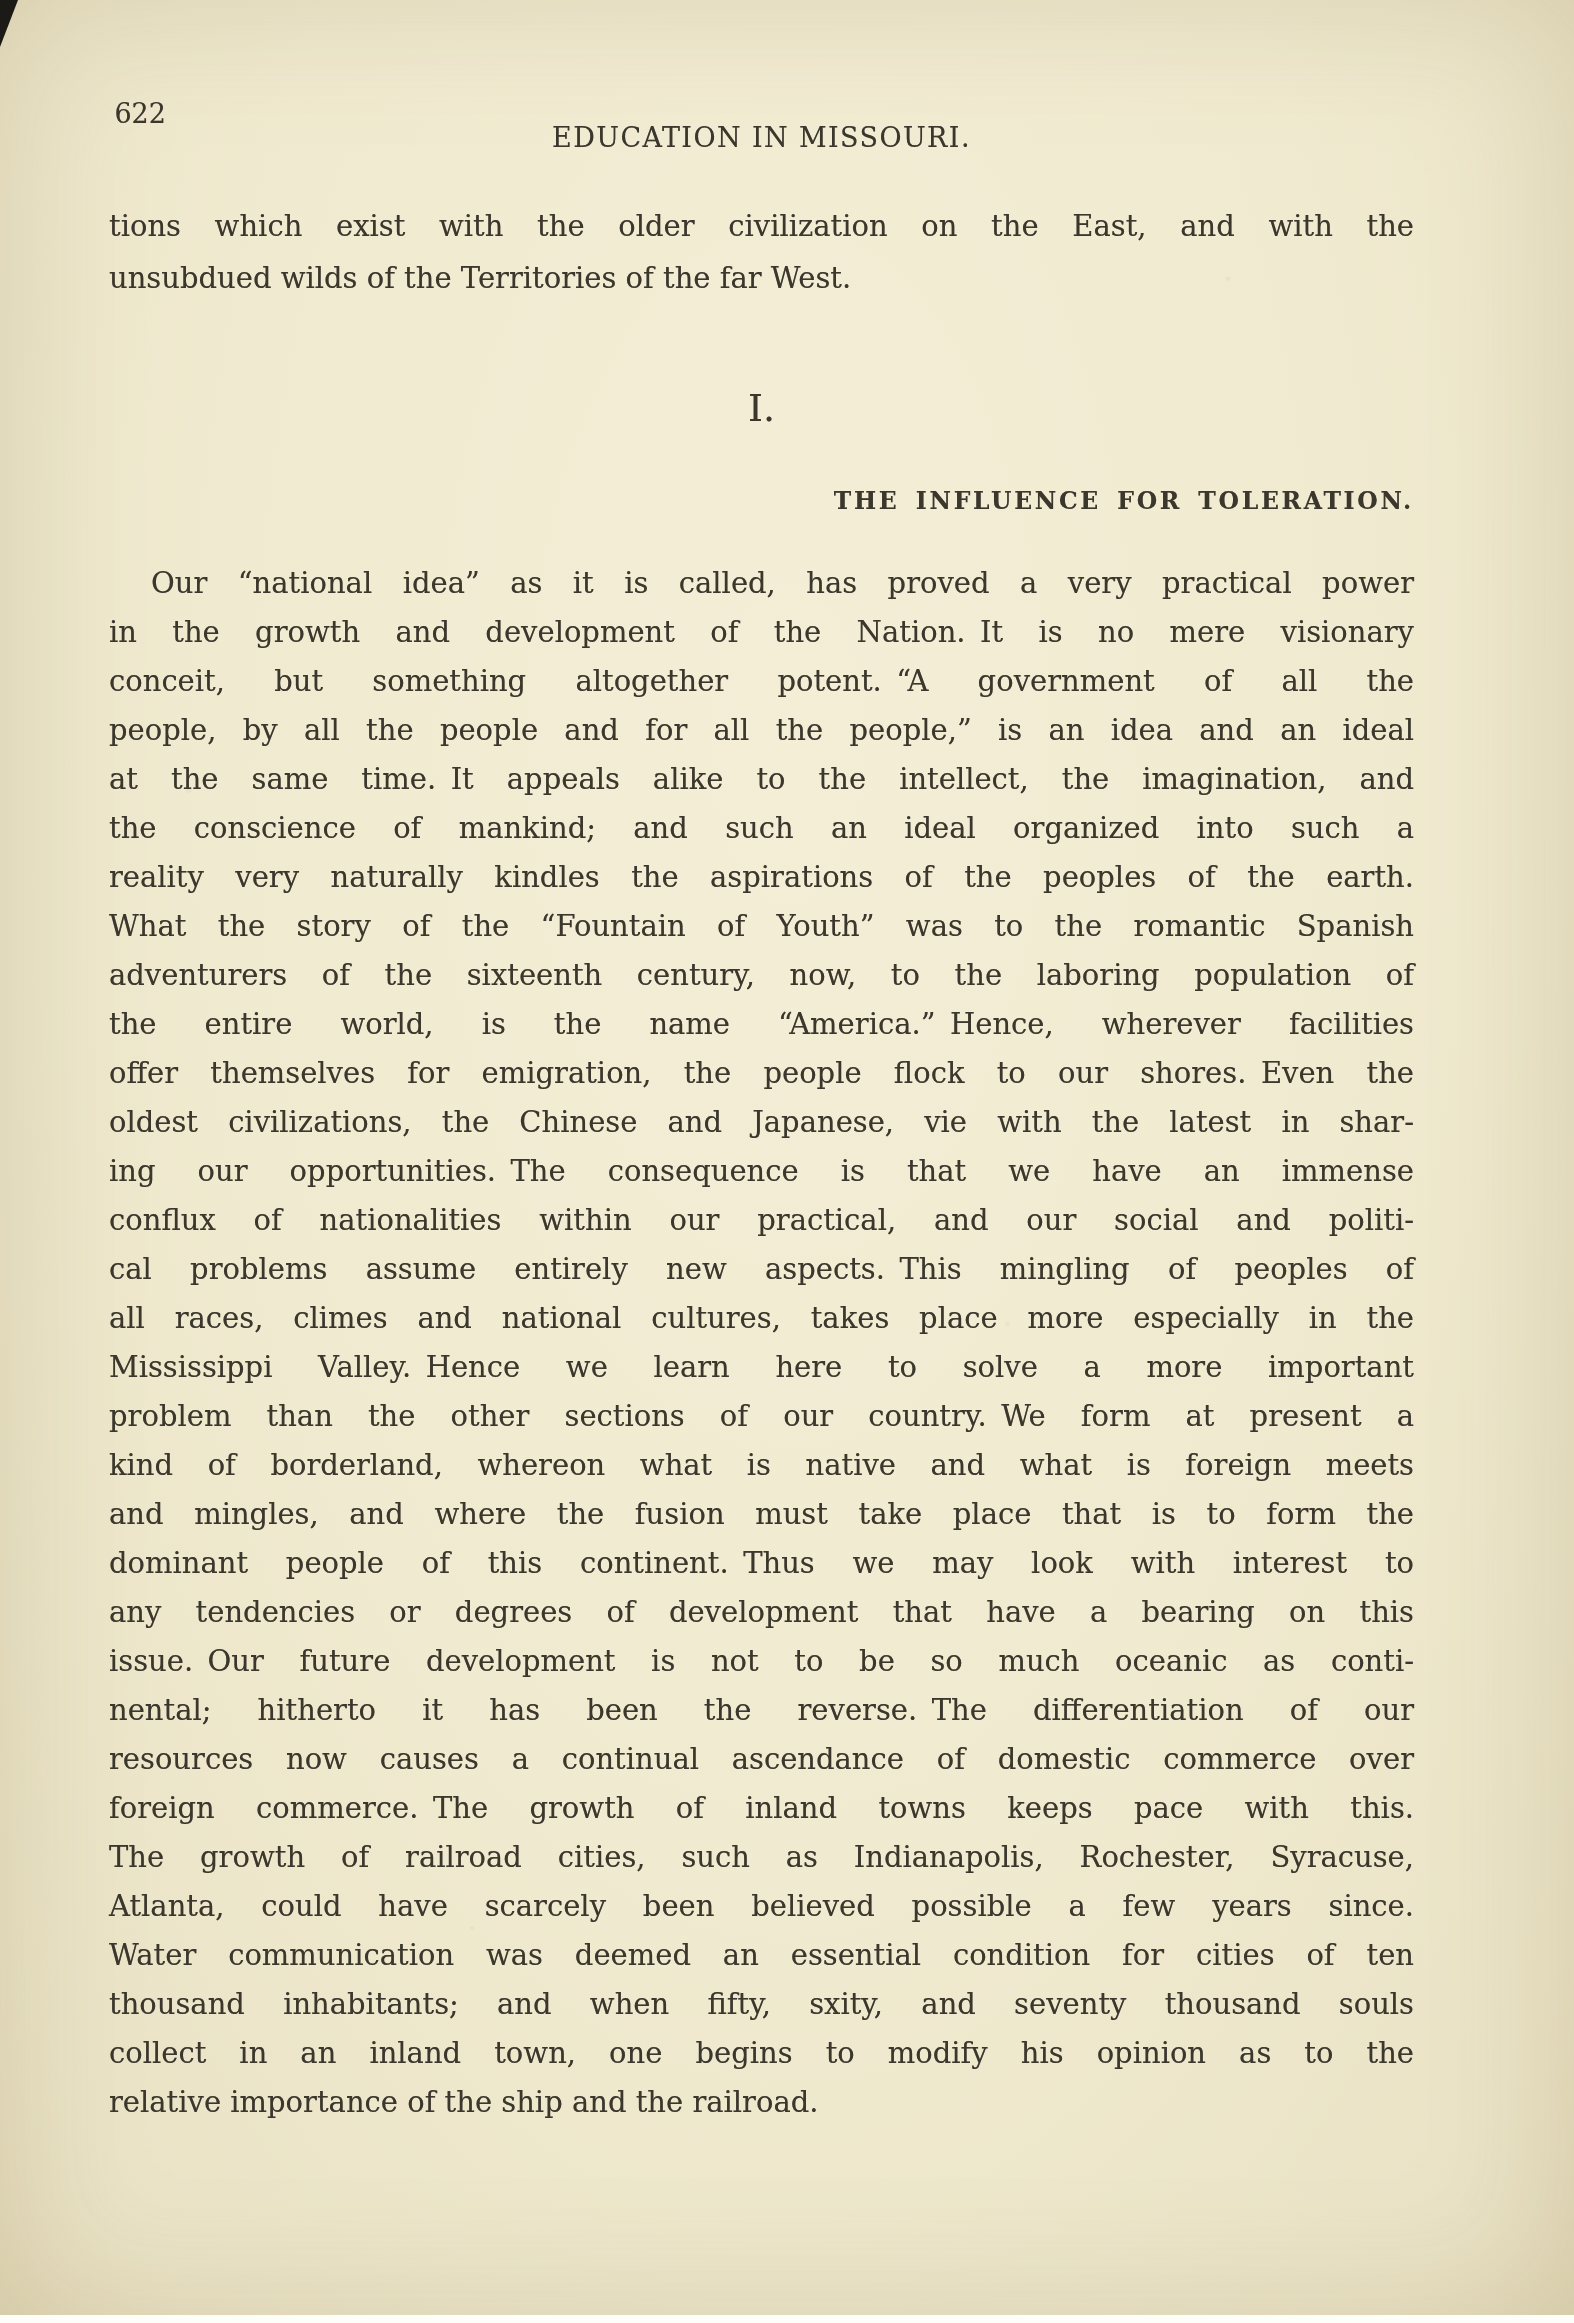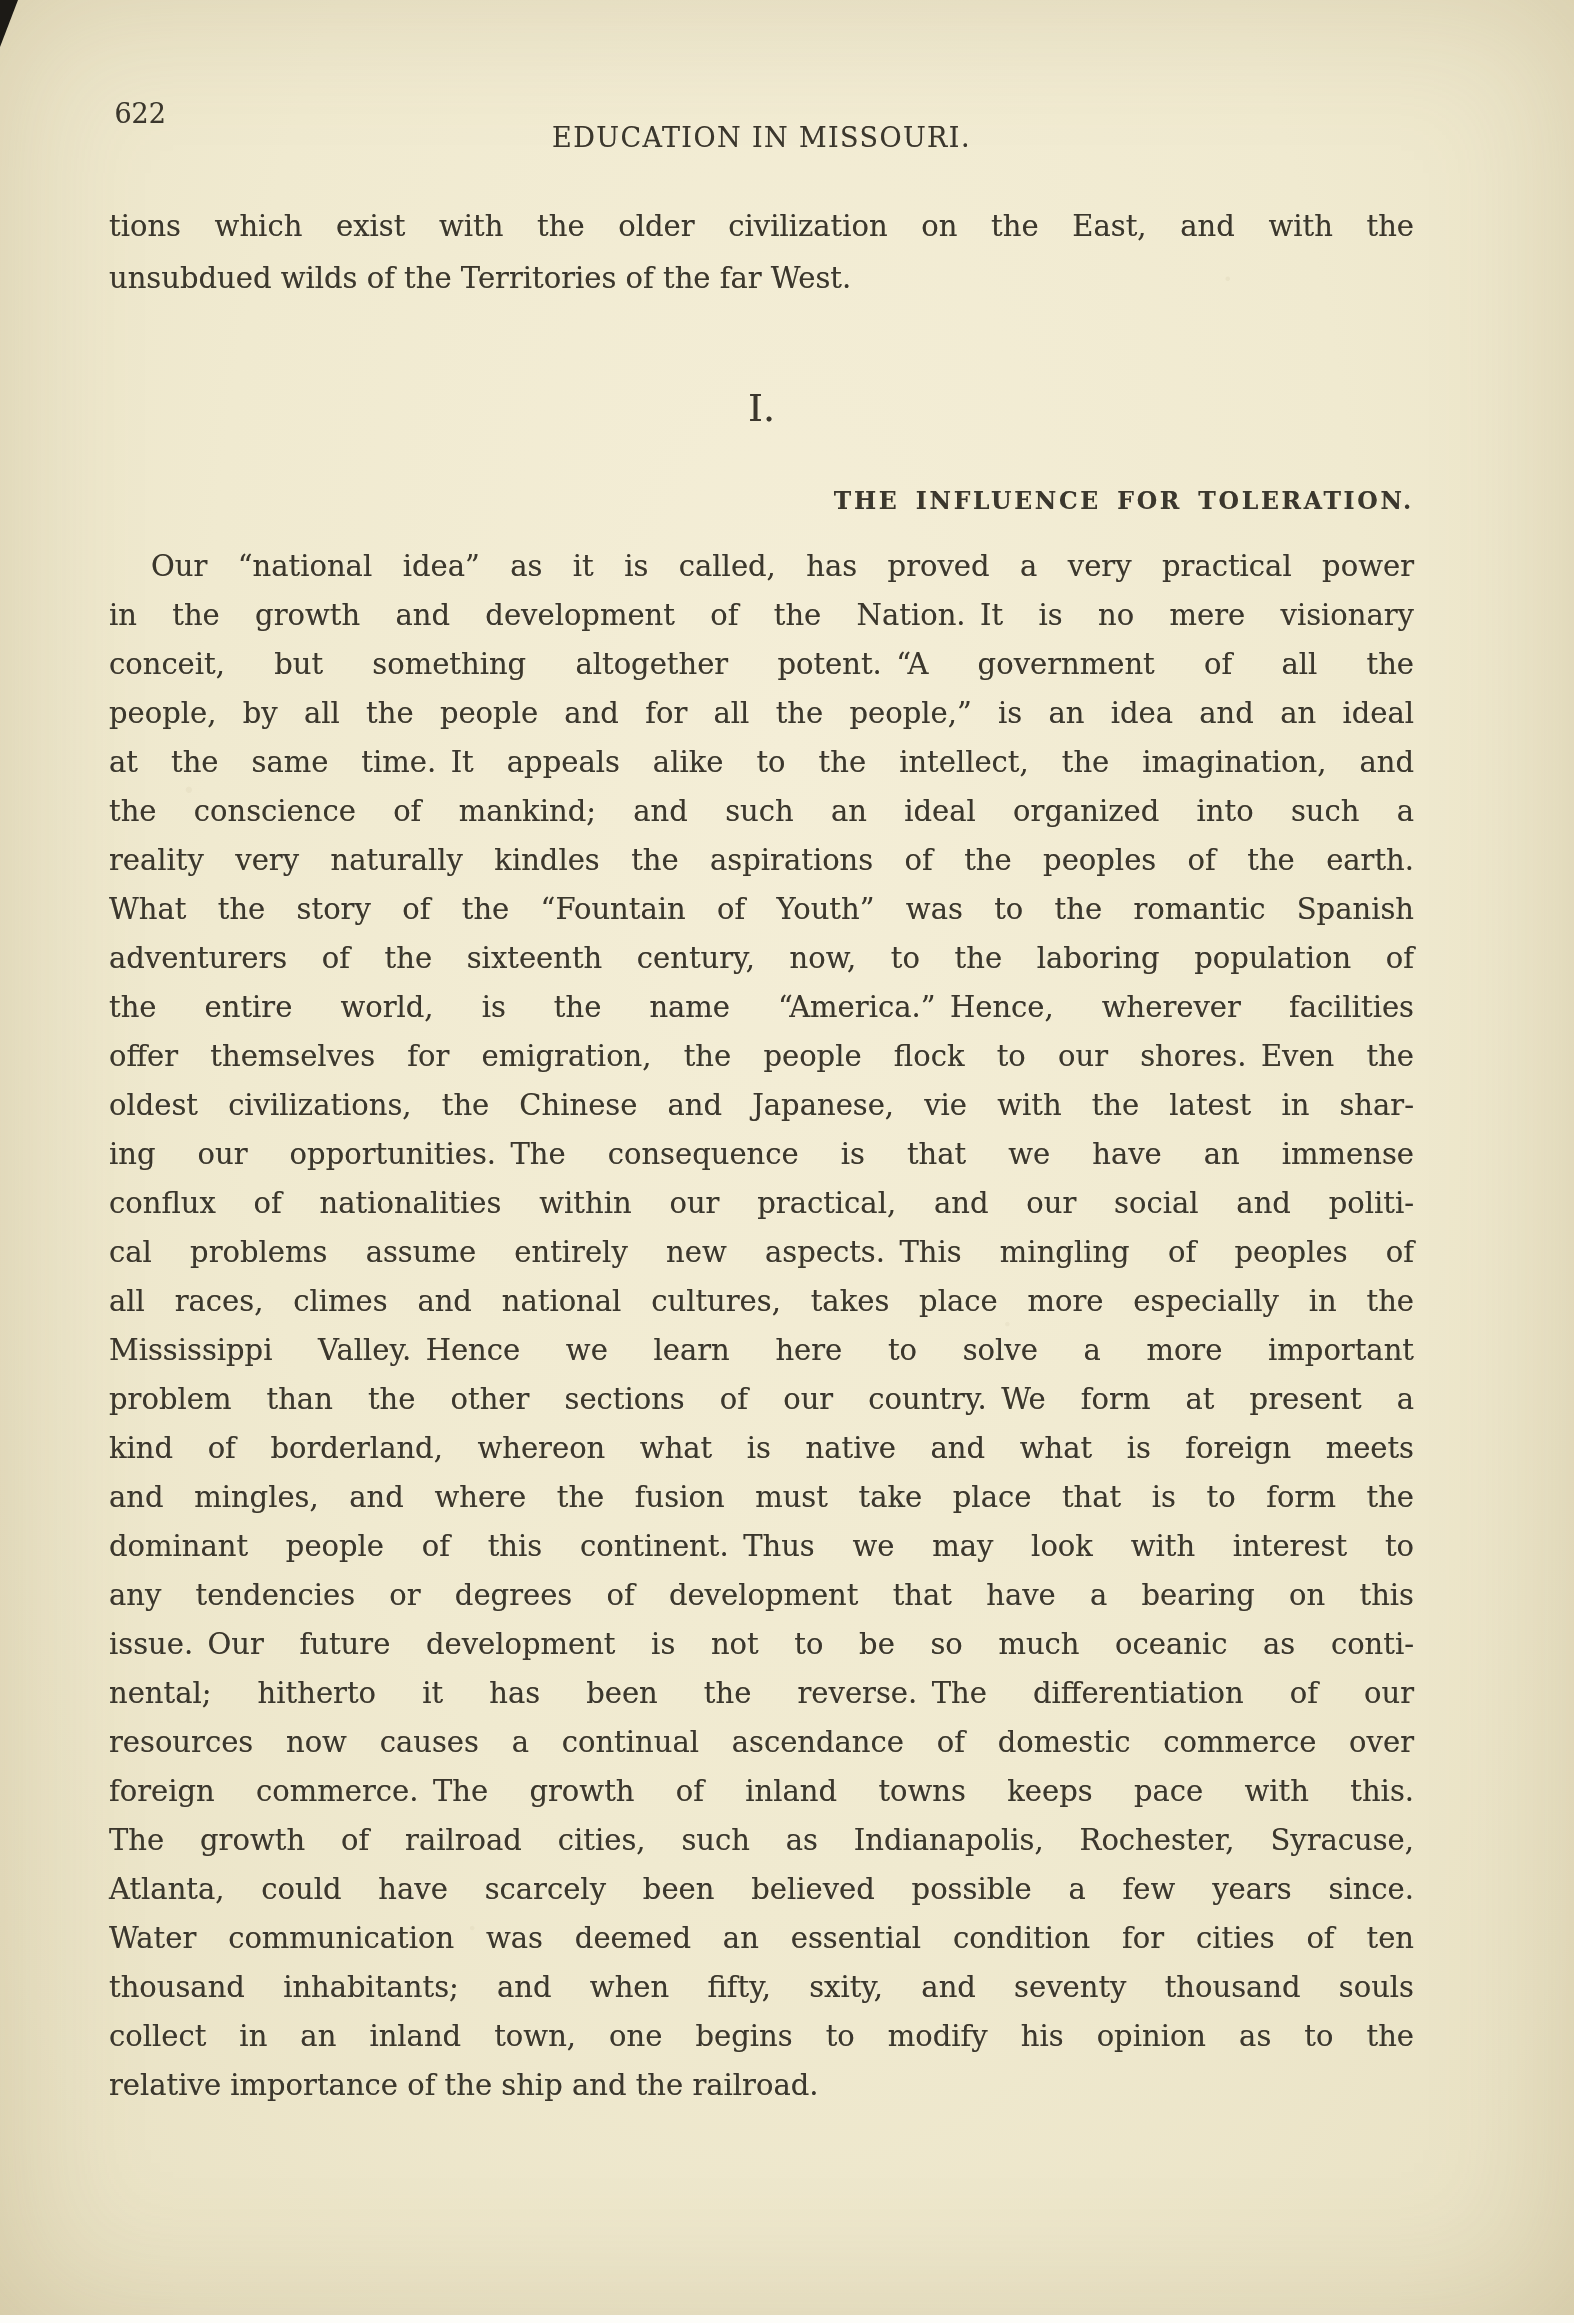--- a/index.html
+++ b/index.html
@@ -55,21 +55,21 @@
   }
   
   .para {
     font-size: 29px;
   }
   .para-intro {
     margin-top: 52px;
     line-height: 52px;
   }
   .para-body {
-    margin-top: 25px;
+    margin-top: 42px;
     line-height: 49px;
   }
   .line {
     text-align: justify;
     text-align-last: justify;
   }
   .line.last {
     text-align-last: left;
   }
   .line.indent {

